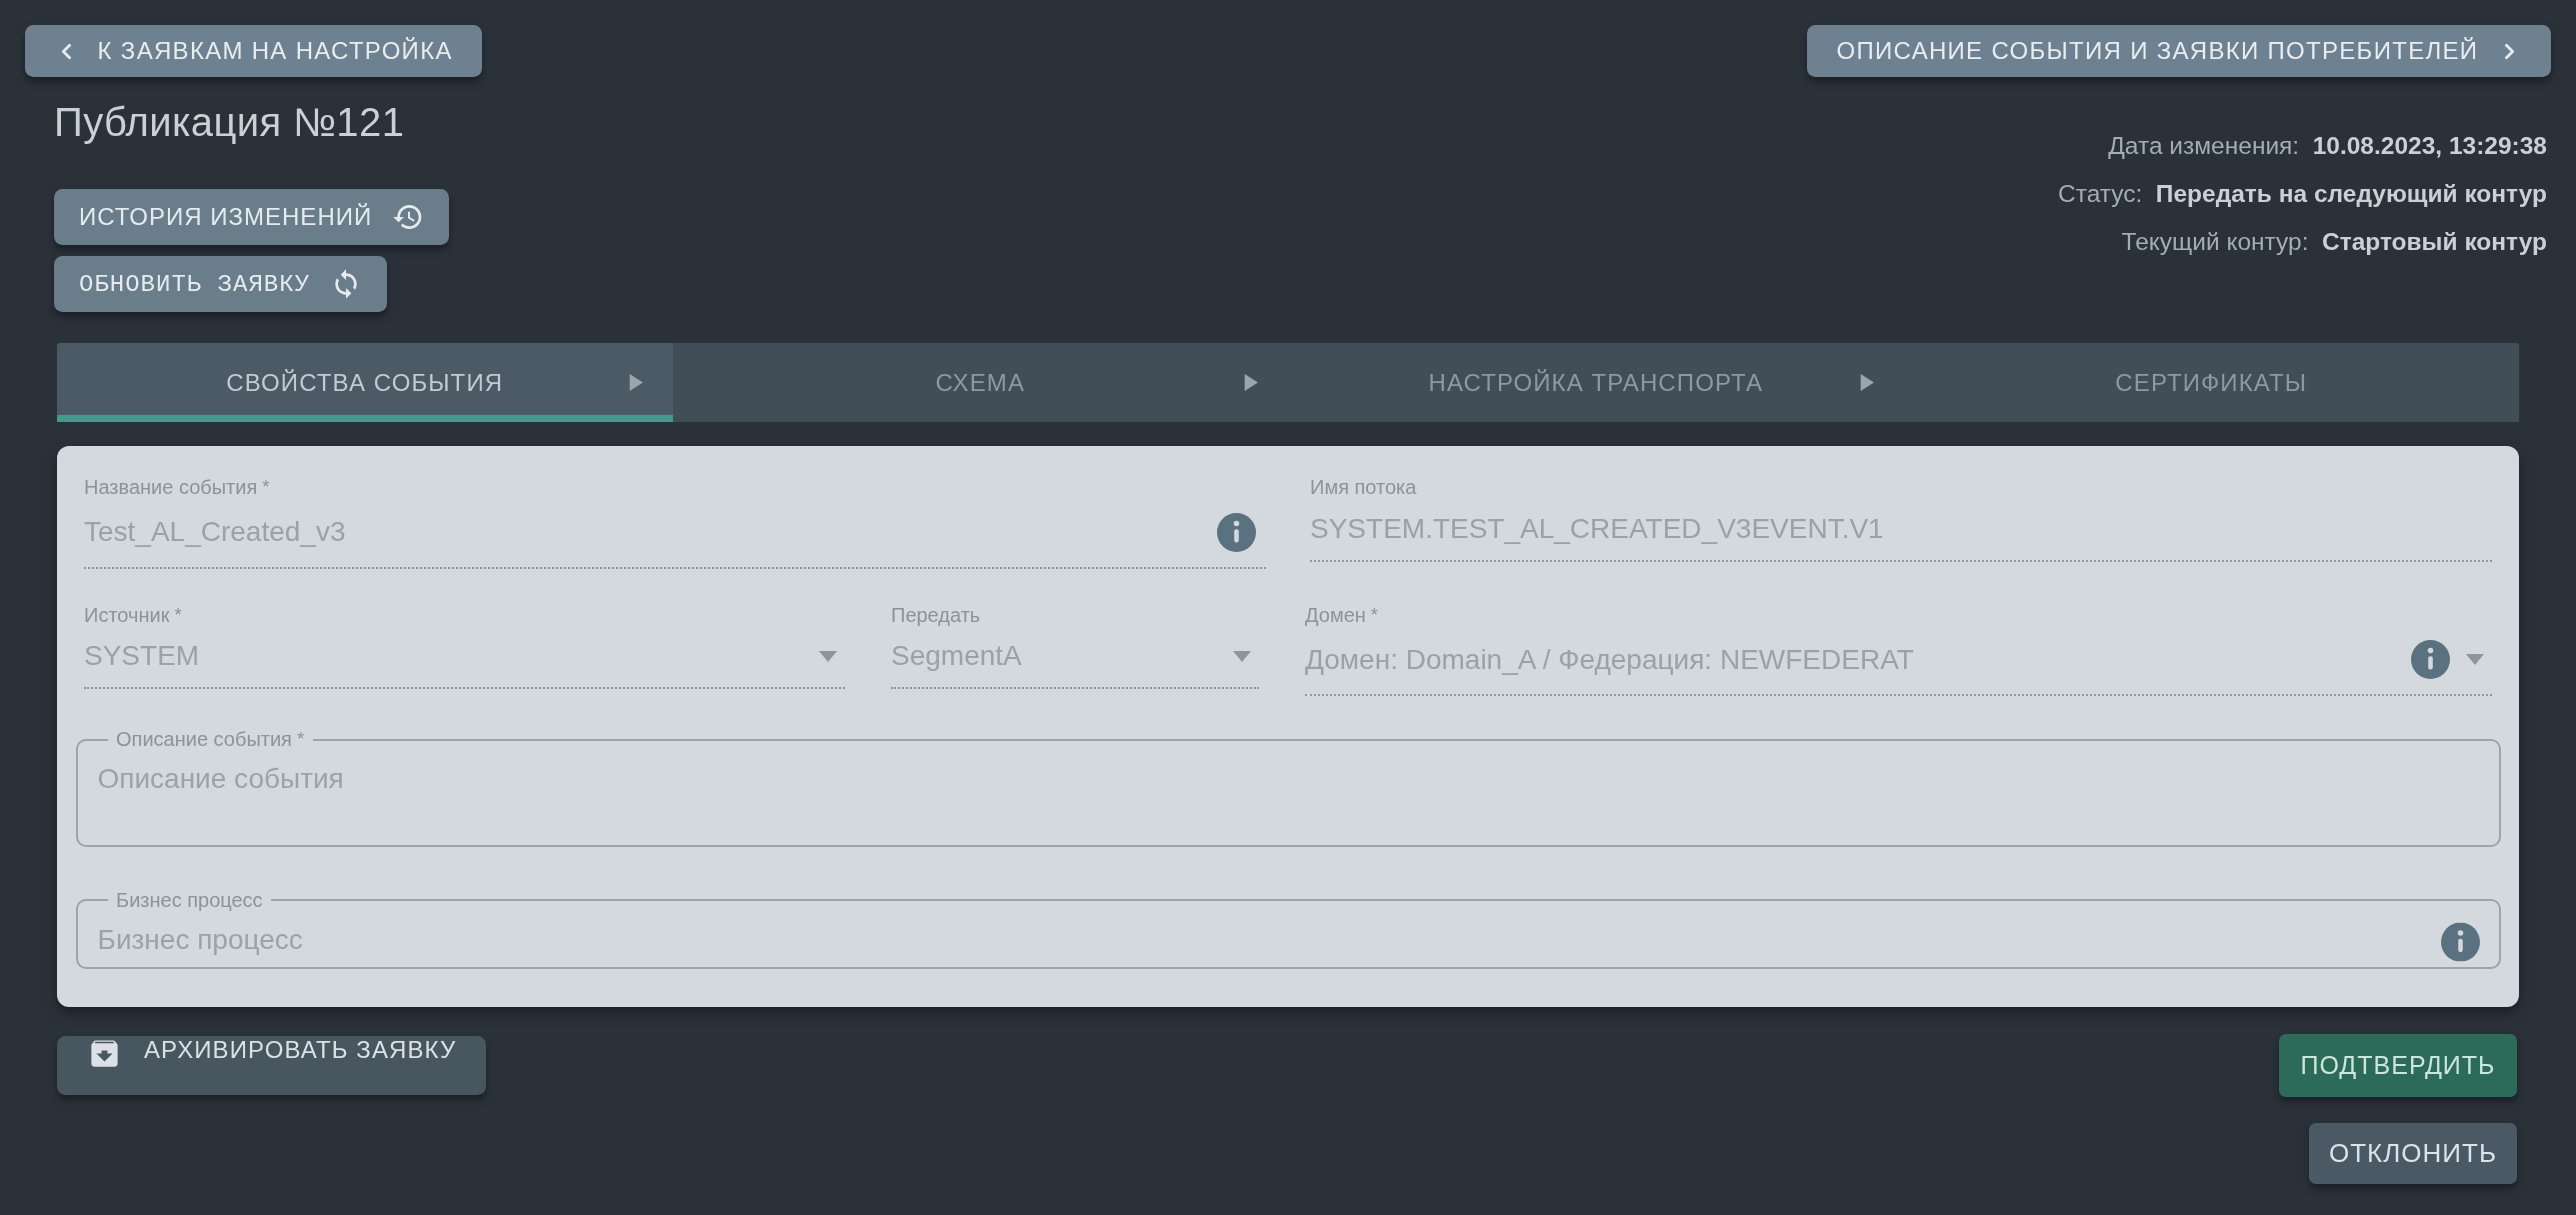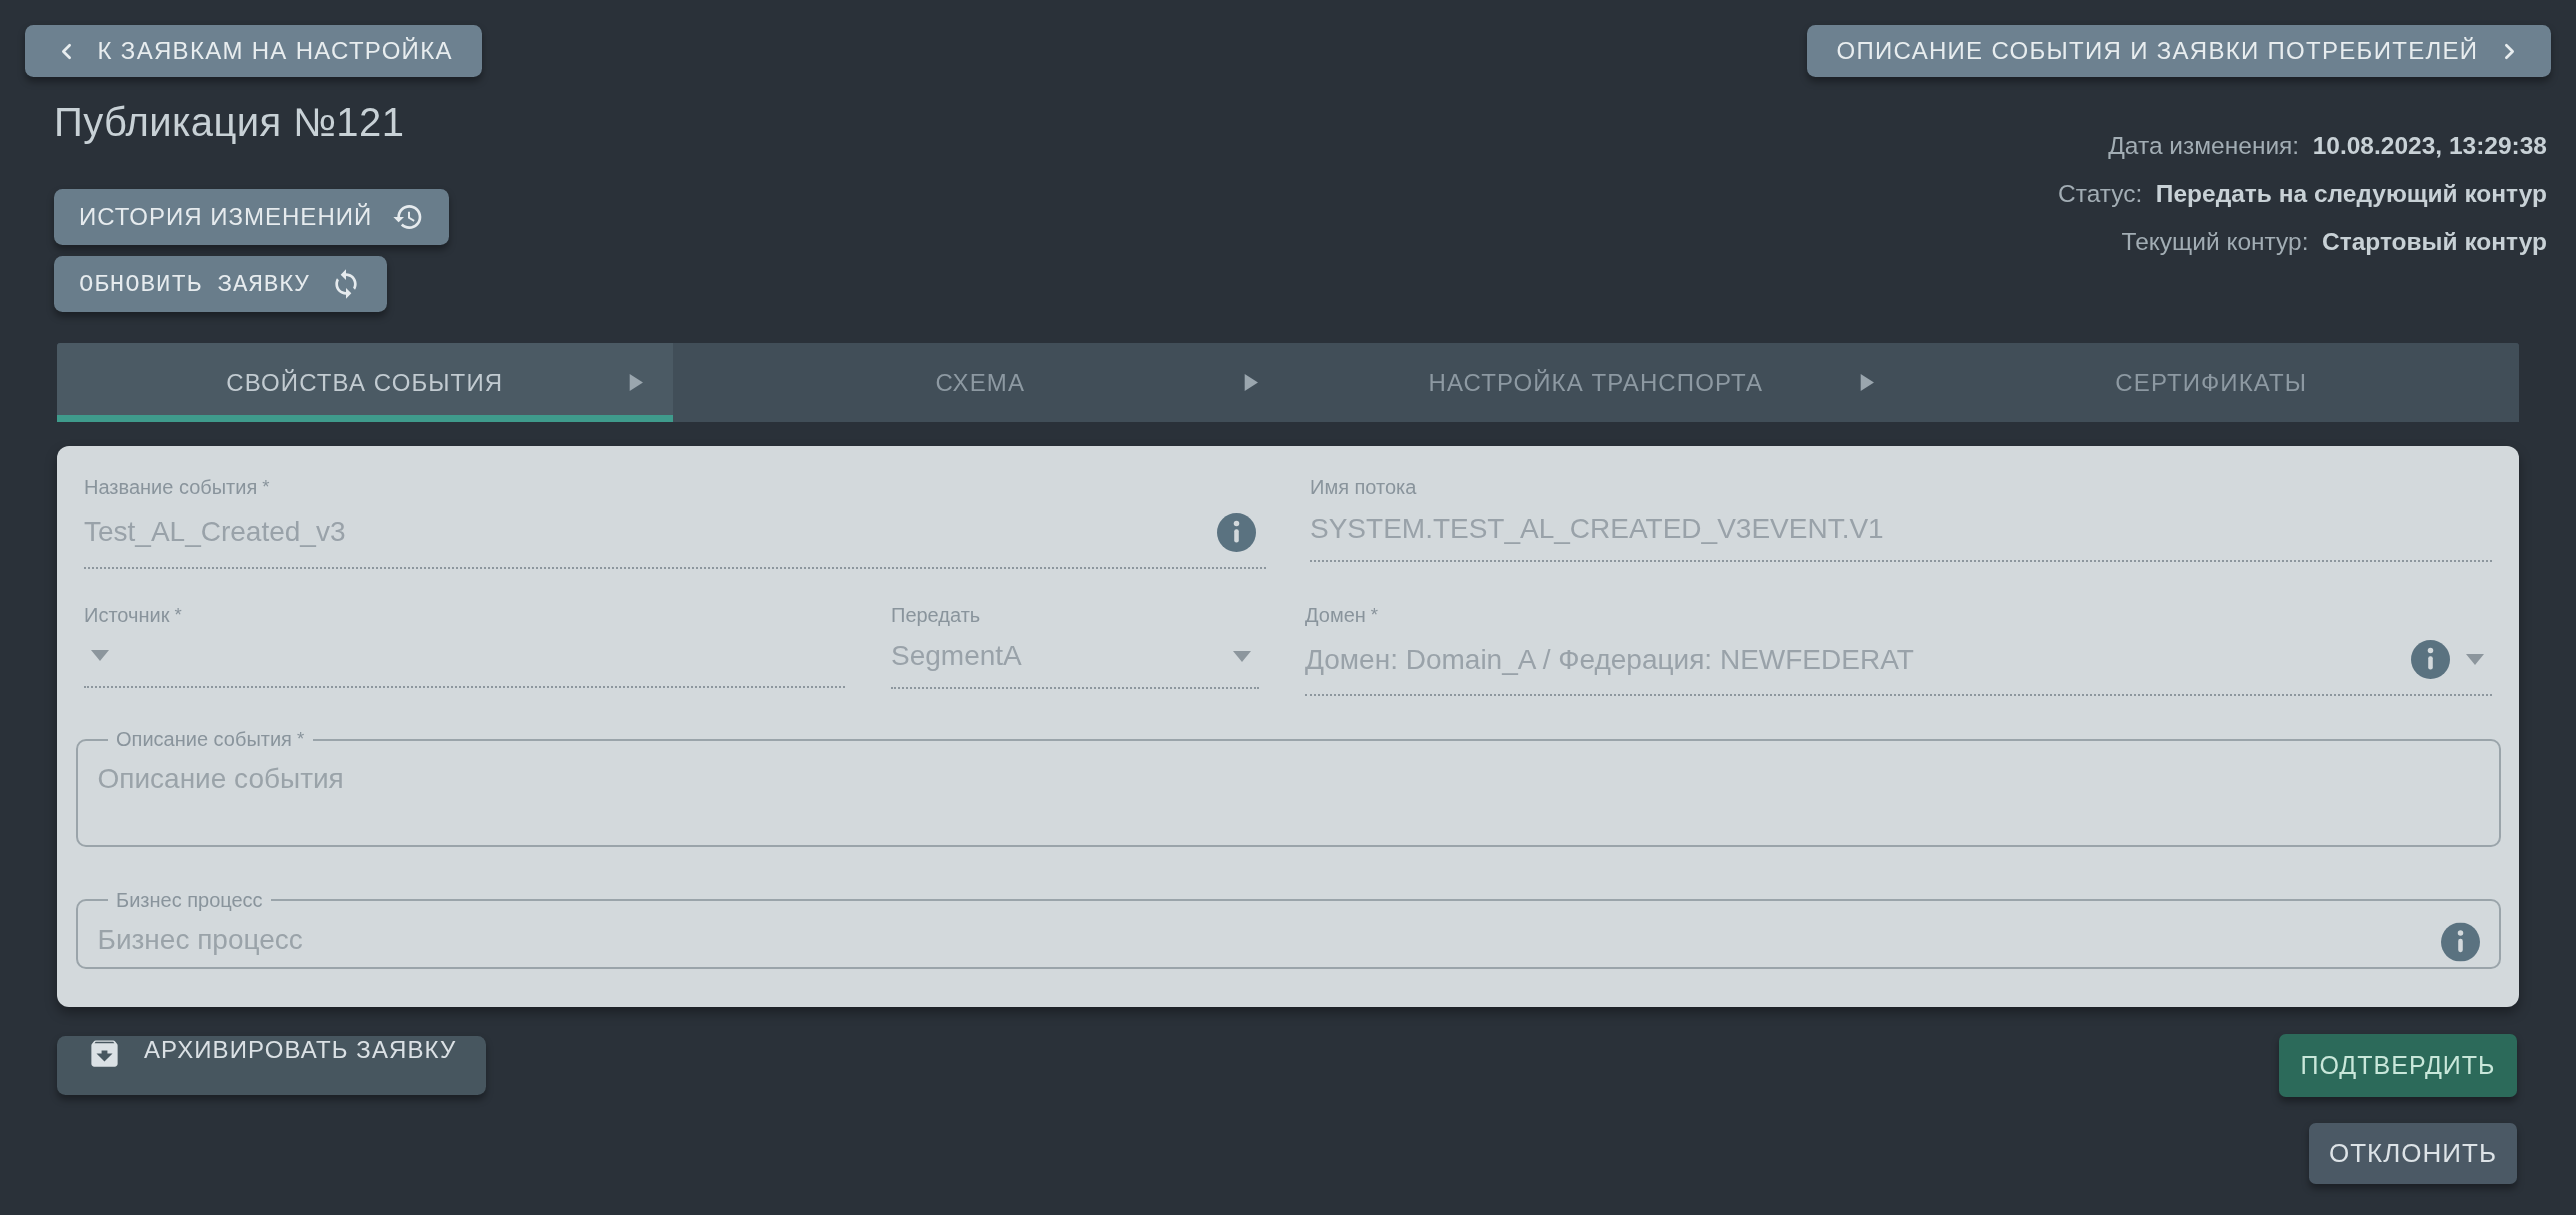--- a/index.html
+++ b/index.html
@@ -233,20 +233,21 @@
       </div>
     </div>
   </div>
 
   <div class="row2">
     <div class="field">
       <div class="field-label">
         <span>Источник</span><span class="req">*</span>
       </div>
       <div class="field-line">
+        <span class="field-value">SYSTEM</span>
         <span class="caret"></span>
       </div>
     </div>
 
     <div class="field">
       <div class="field-label">
         <span>Передать</span>
       </div>
       <div class="field-line">
         <span class="field-value">SegmentA</span>

